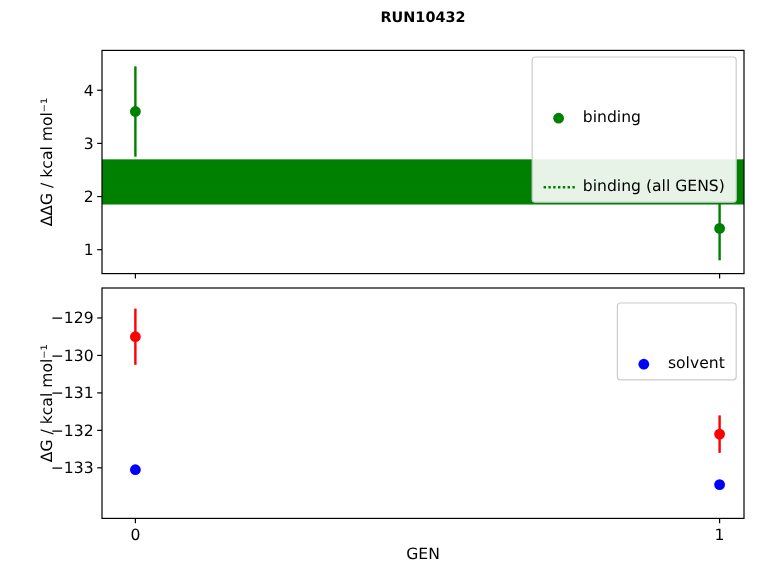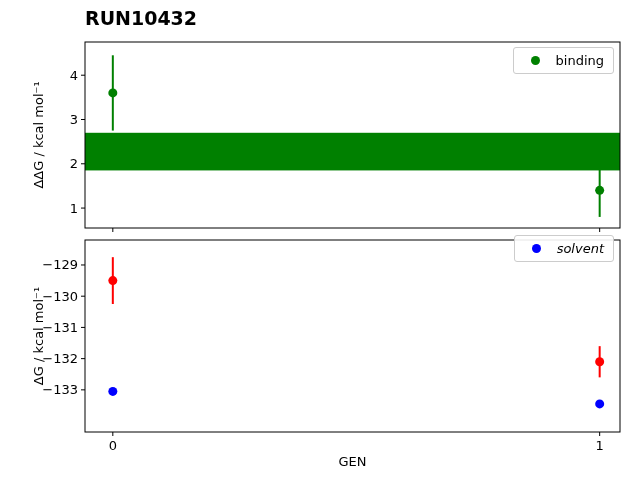--- a/index.html
+++ b/index.html
@@ -1,23 +1,23 @@
 <!DOCTYPE html>
 <html><head>
 <meta charset="utf-8">
 <style>
   html,body{margin:0;padding:0;background:#ffffff;}
   .figure{position:relative;width:640px;height:480px;background:#ffffff;font-family:"DejaVu Sans",sans-serif;overflow:hidden;}
-  .fig-title{position:absolute;left:85px;width:535px;top:7px;font-size:19px;font-weight:bold;color:#000;}
+  .fig-title{position:absolute;left:85px;width:535px;top:7px;text-align:center;font-size:12px;font-weight:bold;color:#000;}
   svg{position:absolute;left:0;top:0;}
   svg text{font-family:"DejaVu Sans",sans-serif;fill:#000;}
   .legend{position:absolute;right:26px;background:rgba(255,255,255,0.9);border:1px solid #cccccc;border-radius:3px;padding:5px 9px;display:flex;flex-direction:column;gap:4px;font-size:13px;color:#000;}
   .legend-top{top:47px;}
-  .legend-bottom{top:235px;font-style:italic;}
-  .legend-row{display:flex;align-items:center;gap:7px;}
+  .legend-bottom{top:252px;}
+  .legend-row{display:flex;align-items:center;gap:7px;margin-top:38px;}
   .handle{width:26px;display:flex;justify-content:center;align-items:center;height:13px;}
   .dot{width:9px;height:9px;border-radius:50%;}
   .dline{width:26px;height:0;border-top:2px dotted #008000;}
 </style>
 </head>
 <body>
 
 <div class="figure">
   <div class="fig-title">RUN10432</div>
 
@@ -70,20 +70,26 @@
       </g>
     </svg>
 
   <div class="legend legend-top">
     <div class="legend-row">
       <span class="handle">
           <span class="dot" style="background: rgb(0, 128, 0);"></span>
         </span>
       <span>binding</span>
     </div>
+    <div class="legend-row">
+      <span class="handle">
+          <span class="dline" style="border-top-color: rgb(0, 128, 0);"></span>
+        </span>
+      <span>binding (all GENS)</span>
+    </div>
   </div>
 
   <div class="legend legend-bottom">
     <div class="legend-row">
       <span class="handle">
           <span class="dot" style="background: rgb(0, 0, 255);"></span>
         </span>
       <span>solvent</span>
     </div>
   </div>

